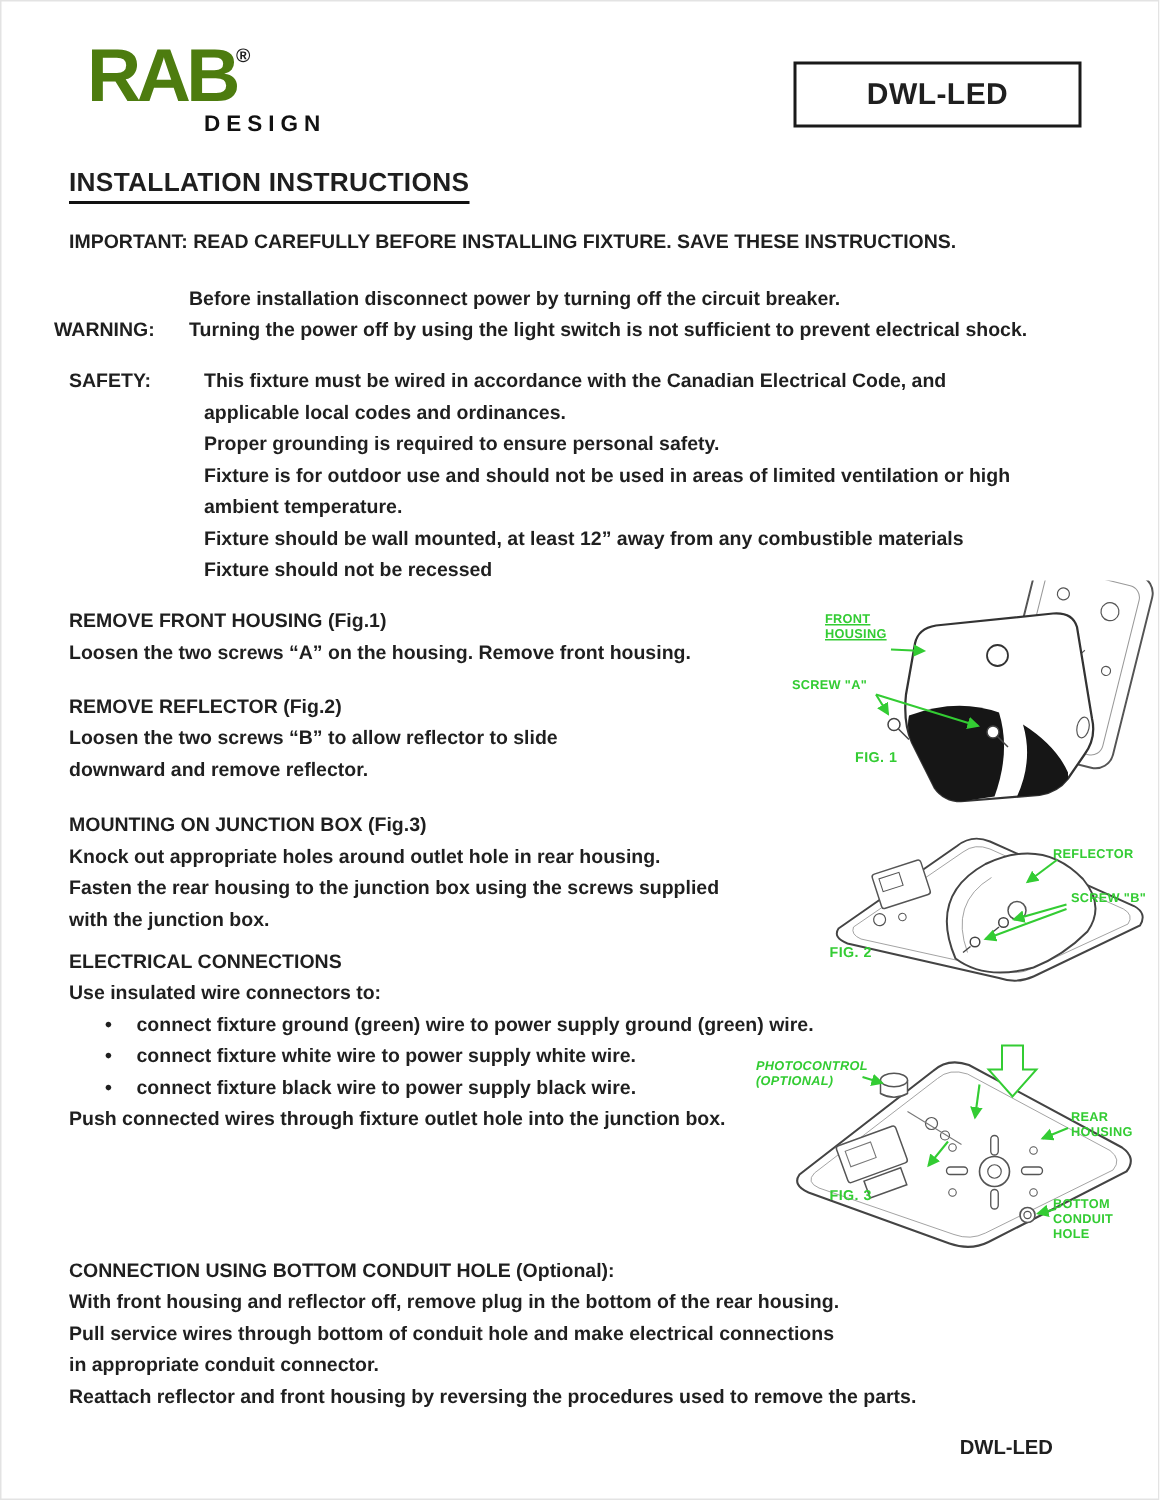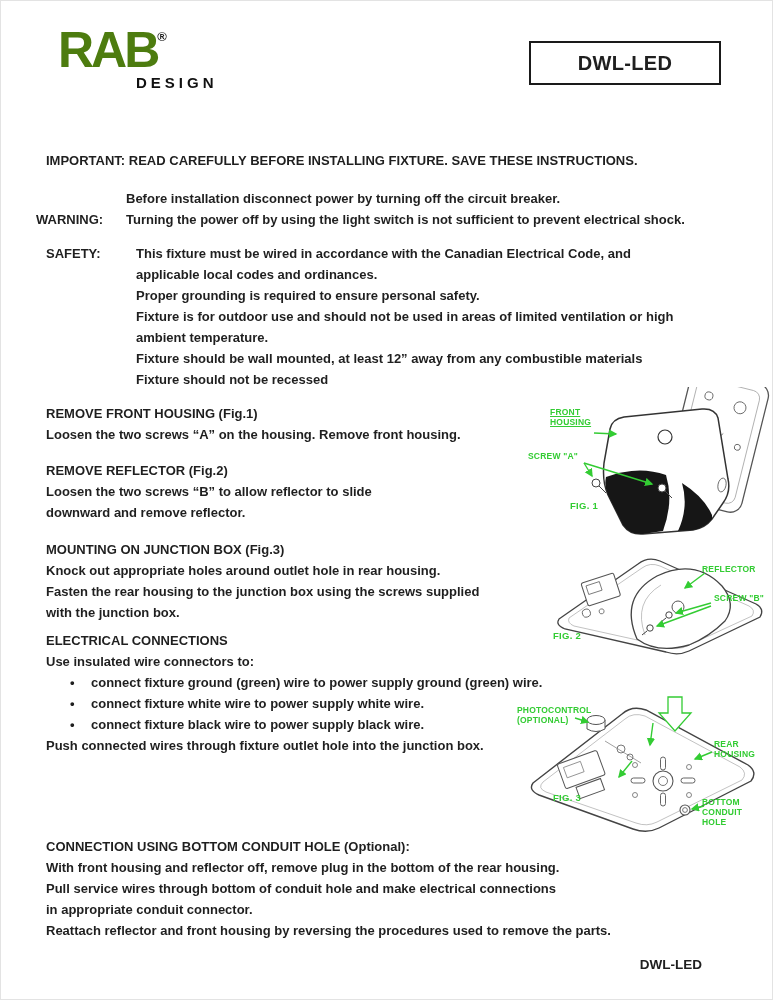--- a/index.html
+++ b/index.html
@@ -41,20 +41,21 @@
 
   <div class="abs" style="left:57px;top:26px;">
     <div><span class="logo-text">RAB</span><span class="reg">®</span></div>
     <div class="logo-sub" style="margin-left:78px;">DESIGN</div>
   </div>
 
   <div class="abs model-box">
     <span>DWL-LED</span>
   </div>
 
+  <div class="abs title">INSTALLATION INSTRUCTIONS</div>
 
   <div class="abs body-line" style="left:45px;top:149px;">IMPORTANT: READ CAREFULLY BEFORE INSTALLING FIXTURE. SAVE THESE INSTRUCTIONS.</div>
 
   <div class="abs hang" style="left:35px;top:187px;width:690px;align-items:flex-end;">
     <div class="lbl body-line">WARNING:</div>
     <div>
       <div class="body-line">Before installation disconnect power by turning off the circuit breaker.</div>
       <div class="body-line">Turning the power off by using the light switch is not sufficient to prevent electrical shock.</div>
     </div>
   </div>
@@ -247,21 +248,21 @@
       <circle cx="184" cy="119" r="2.4" fill="#fff" stroke="#555" stroke-width="0.8"></circle>
 
       <g stroke="#33cc33" stroke-width="1.4" fill="none">
         <line x1="152" y1="32" x2="149" y2="54" marker-end="url(#ah3)"></line>
         <line x1="131" y1="70" x2="118" y2="86" marker-end="url(#ah3)"></line>
         <line x1="74" y1="27" x2="87" y2="31" marker-end="url(#ah3)"></line>
         <line x1="211" y1="61" x2="194" y2="68" marker-end="url(#ah3)"></line>
         <line x1="203" y1="115" x2="191" y2="118" marker-end="url(#ah3)"></line>
       </g>
     </svg>
-    <div class="glabel" style="left:16px;top:14px;">PHOTOCONTROL
+    <div class="glabel" style="left:3px;top:14px;font-style:italic;">PHOTOCONTROL
 (OPTIONAL)</div>
     <div class="glabel" style="left:213px;top:48px;">REAR
 HOUSING</div>
     <div class="glabel" style="left:201px;top:106px;">BOTTOM
 CONDUIT
 HOLE</div>
     <div class="gcap" style="left:52px;top:102px;">FIG. 3</div>
   </div>
 
   <div class="abs footer">DWL-LED</div>

